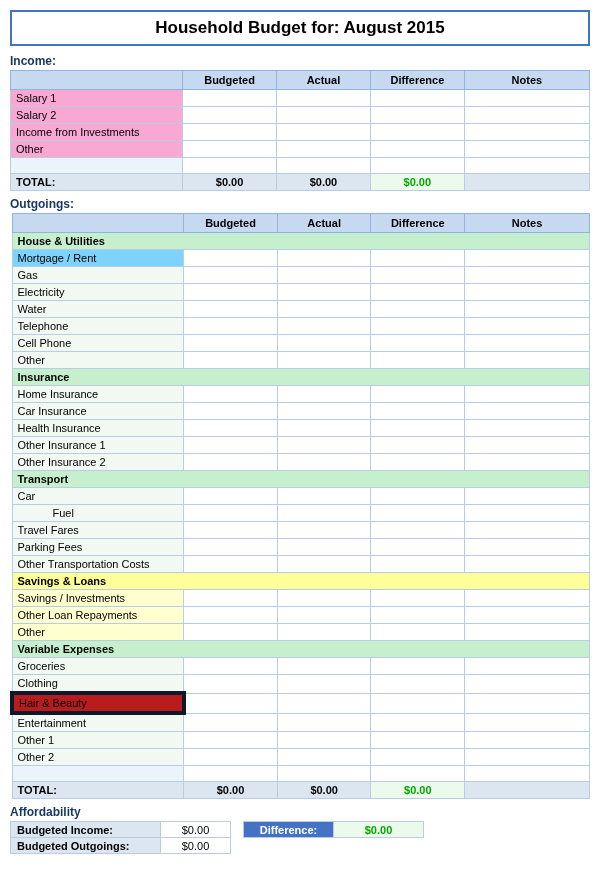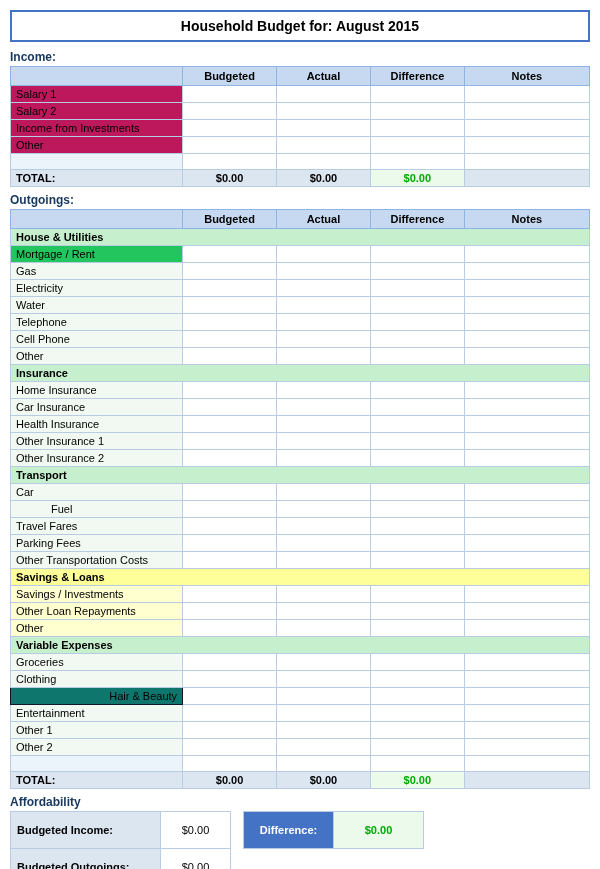--- a/index.html
+++ b/index.html
@@ -9,21 +9,21 @@
       background: #fff;
       width: 600px;
       min-height: 869px;
       padding: 10px;
     }
 
     .page-title {
       border: 2px solid #4472c4;
       text-align: center;
       padding: 6px;
-      font-size: 14px;
+      font-size: 17px;
       font-weight: bold;
       margin-bottom: 8px;
       color: #000;
     }
 
     .section-label {
       font-weight: bold;
       font-size: 12px;
       color: #17375e;
       margin-bottom: 2px;
@@ -45,21 +45,21 @@
       color: #000;
     }
 
     td {
       border: 1px solid #b8cce4;
       padding: 2px 5px;
       height: 16px;
     }
 
     .row-label {
-      background-color: #be185d;
+      background-color: #f9a8d4;
       color: #000;
       border: 1px solid #b8cce4;
     }
 
     .row-empty {
       background-color: #ebf3fb;
     }
 
     .row-total {
       background-color: #dce6f1;
@@ -93,21 +93,21 @@
       margin-top: 6px;
     }
 
     .afford-table {
       width: 100%;
       border-collapse: collapse;
     }
 
     .afford-table td {
       border: 1px solid #b8cce4;
-      padding: 12px 6px;
+      padding: 1px 6px;
     }
 
     .afford-label {
       background-color: #dce6f1;
       font-weight: bold;
       width: 150px;
     }
 
     .afford-value {
       background-color: #fff;
@@ -220,21 +220,21 @@
       <th>Difference</th>
       <th>Notes</th>
     </tr>
   </thead>
   <tbody id="outgoings-tbody">
 
   <tr>
     <td colspan="5" style="background-color:#c6efce; font-weight:bold; border:1px solid #b8cce4;">House &amp; Utilities</td>
   </tr>
       <tr>
-      <td style="background-color:#22c55e; border:1px solid #b8cce4;">Mortgage / Rent</td>
+      <td style="background-color:#7dd3fc; border:1px solid #b8cce4;">Mortgage / Rent</td>
       <td class="cell-value"></td>
       <td class="cell-value"></td>
       <td class="cell-value"></td>
       <td class="cell-notes"></td>
     </tr>
       <tr>
       <td style="background-color:#f2f9f2; border:1px solid #b8cce4;">Gas</td>
       <td class="cell-value"></td>
       <td class="cell-value"></td>
       <td class="cell-value"></td>
@@ -386,21 +386,21 @@
       <td class="cell-notes"></td>
     </tr>
       <tr>
       <td style="background-color:#f2f9f2; border:1px solid #b8cce4;">Clothing</td>
       <td class="cell-value"></td>
       <td class="cell-value"></td>
       <td class="cell-value"></td>
       <td class="cell-notes"></td>
     </tr>
       <tr>
-      <td style="background-color:#0f766e; border:1px solid #0f172a;text-align:right;">Hair &amp; Beauty</td>
+      <td style="background-color:#b91c1c; border:4px solid #0f172a;">Hair &amp; Beauty</td>
       <td class="cell-value"></td>
       <td class="cell-value"></td>
       <td class="cell-value"></td>
       <td class="cell-notes"></td>
     </tr>
       <tr>
       <td style="background-color:#f2f9f2; border:1px solid #b8cce4;">Entertainment</td>
       <td class="cell-value"></td>
       <td class="cell-value"></td>
       <td class="cell-value"></td>

